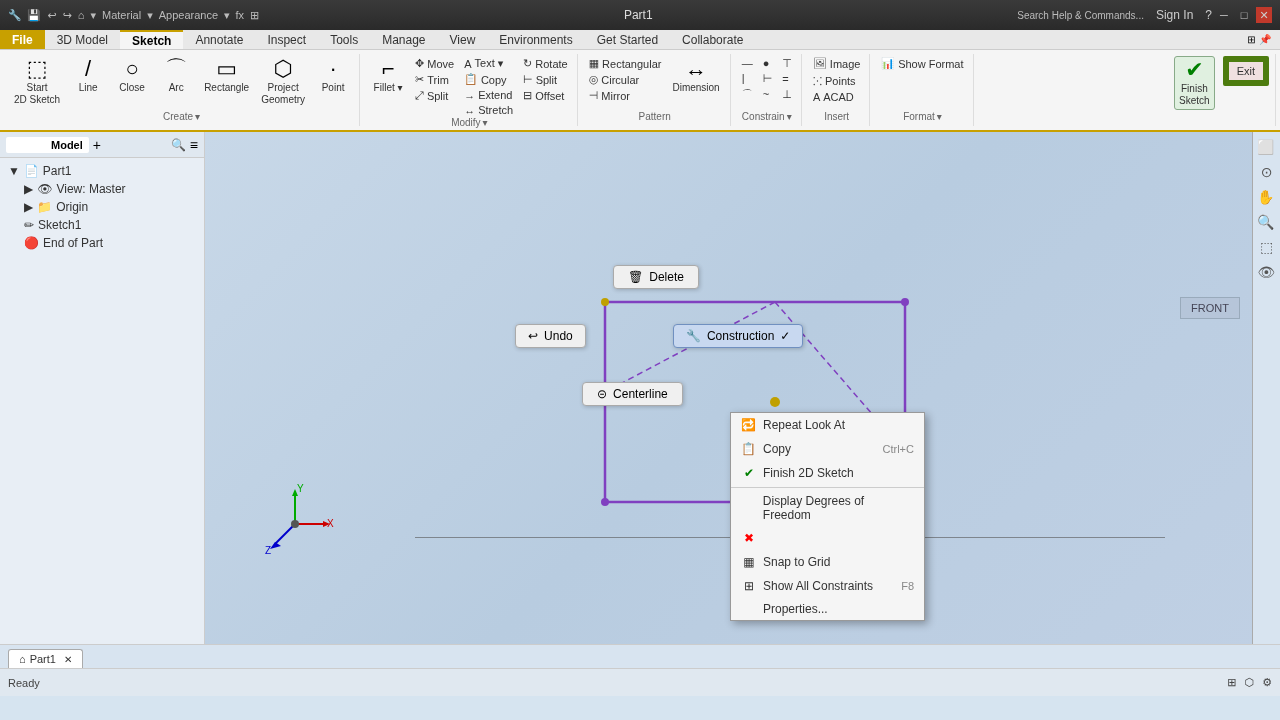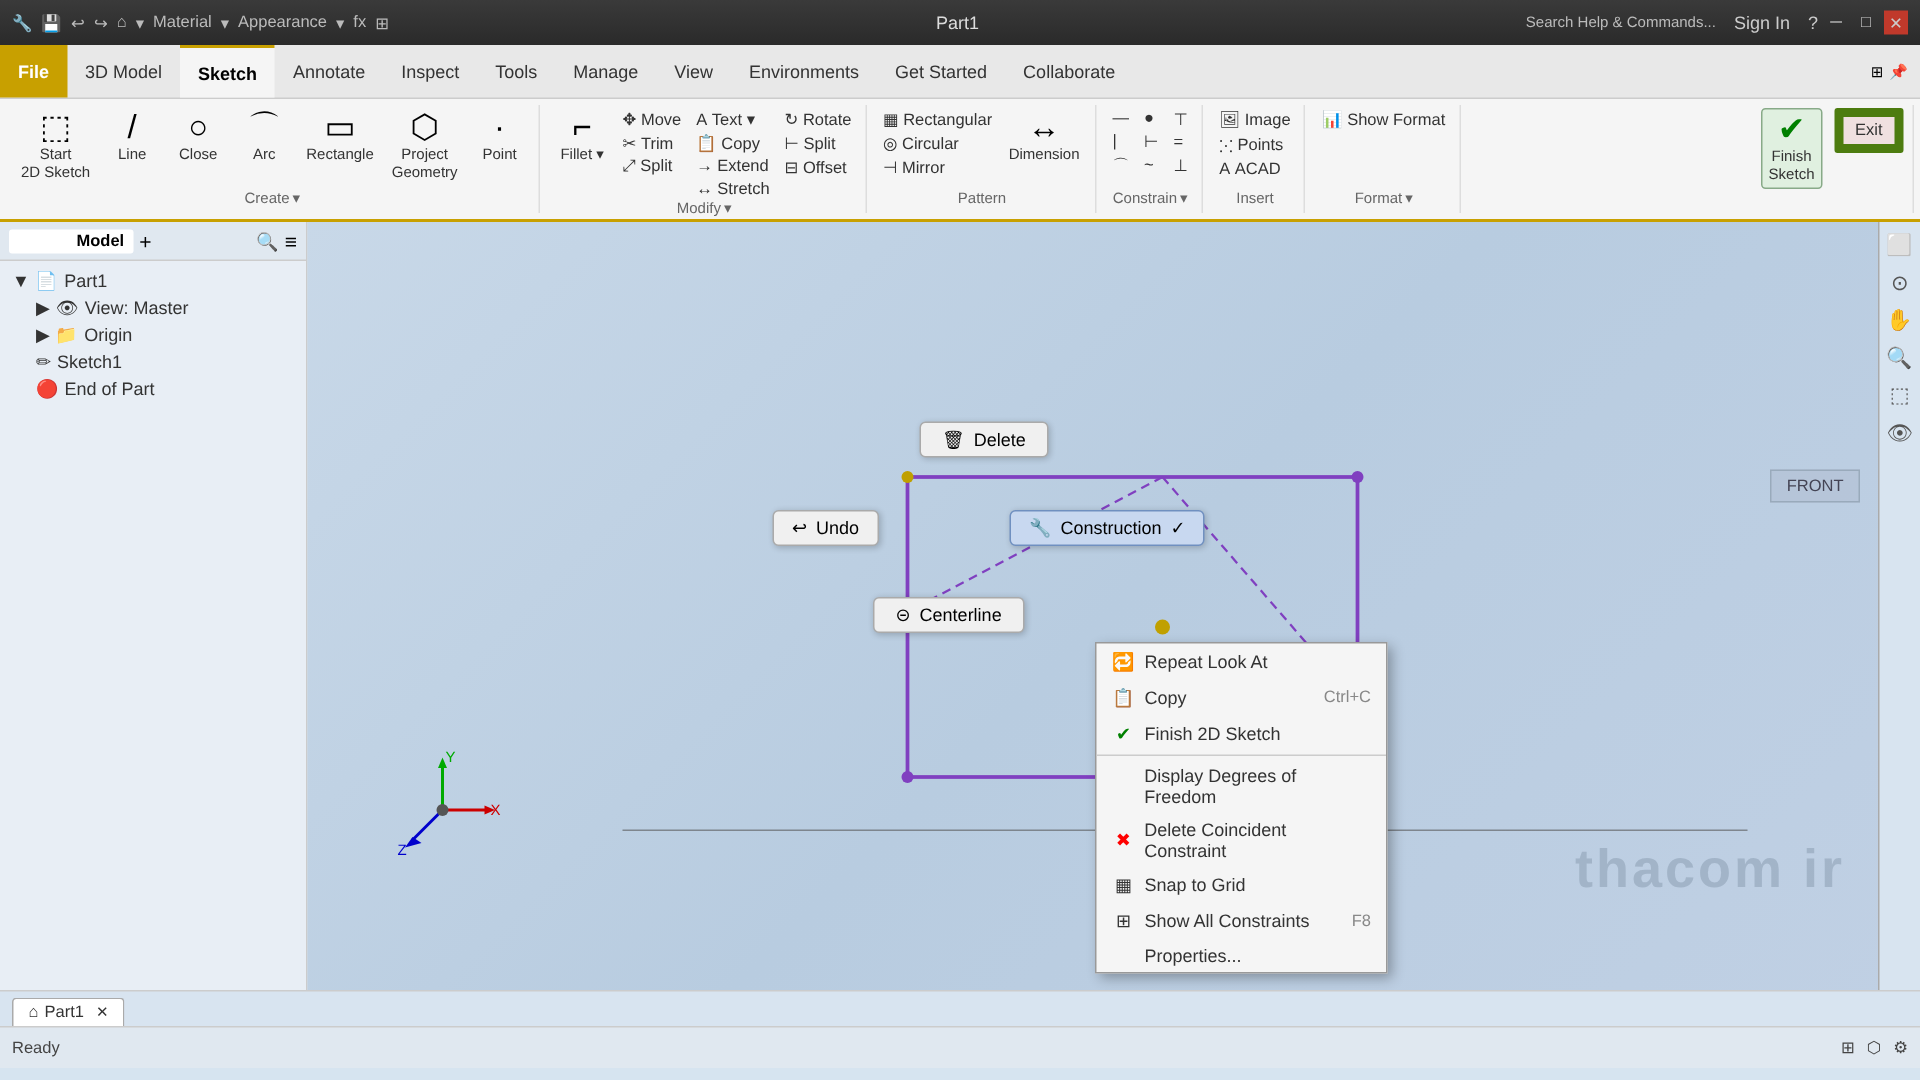--- a/index.html
+++ b/index.html
@@ -24,21 +24,21 @@
     .titlebar-close { background: #c0392b !important; }
 
     
     #ribbon {
       background: #f5f5f5;
       border-bottom: 2px solid #c8a000;
     }
     #ribbon-tabs {
       display: flex;
       align-items: center;
-      height: 36px;
+      height: 20px;
       background: #e8e8e8;
       border-bottom: 1px solid #ccc;
     }
     .ribbon-tab {
       padding: 4px 12px;
       font-size: 12px;
       color: #333;
       cursor: pointer;
       height: 100%;
       display: flex;
@@ -697,21 +697,20 @@
         <span class="ctx-icon" style="color:green;">✔</span>
         <span>Finish 2D Sketch</span>
       </div>
       <div class="ctx-separator"></div>
       <div class="ctx-item">
         <span class="ctx-item-icon-placeholder"></span>
         <span>Display Degrees of Freedom</span>
       </div>
       <div class="ctx-item has-icon">
         <span class="ctx-icon" style="color:red;">✖</span>
-        <span>Delete Coincident Constraint</span>
       </div>
       <div class="ctx-item has-icon">
         <span class="ctx-icon">▦</span>
         <span>Snap to Grid</span>
       </div>
       <div class="ctx-item has-icon">
         <span class="ctx-icon">⊞</span>
         <span>Show All Constraints</span>
         <span class="ctx-shortcut">F8</span>
       </div>
@@ -737,21 +736,20 @@
       <line x1="40" y1="40" x2="20" y2="60" stroke="#0000cc" stroke-width="2"></line>
       <polygon points="15,65 20,58 26,62" fill="#0000cc"></polygon>
 
       <circle cx="40" cy="40" r="4" fill="#555"></circle>
 
       <text x="42" y="8" font-size="10" fill="#00aa00">Y</text>
       <text x="72" y="43" font-size="10" fill="#cc0000">X</text>
       <text x="10" y="70" font-size="10" fill="#0000cc">Z</text>
     </svg>
 
-    <div id="watermark">thacom ir</div>
 
     <div id="right-toolbar" style="position:absolute;right:0;top:0;bottom:0;width:28px;background:#d8e4f0;border-left:1px solid #aaa;display:flex;flex-direction:column;align-items:center;padding:4px 2px;gap:3px;">
       <div class="rt-btn" title="Expand">⬜</div>
       <div class="rt-btn" title="Orbit">⊙</div>
       <div class="rt-btn" title="Pan">✋</div>
       <div class="rt-btn" title="Zoom">🔍</div>
       <div class="rt-btn" title="Zoom Window">⬚</div>
       <div class="rt-btn" title="Look From">👁</div>
     </div>
   </div>

